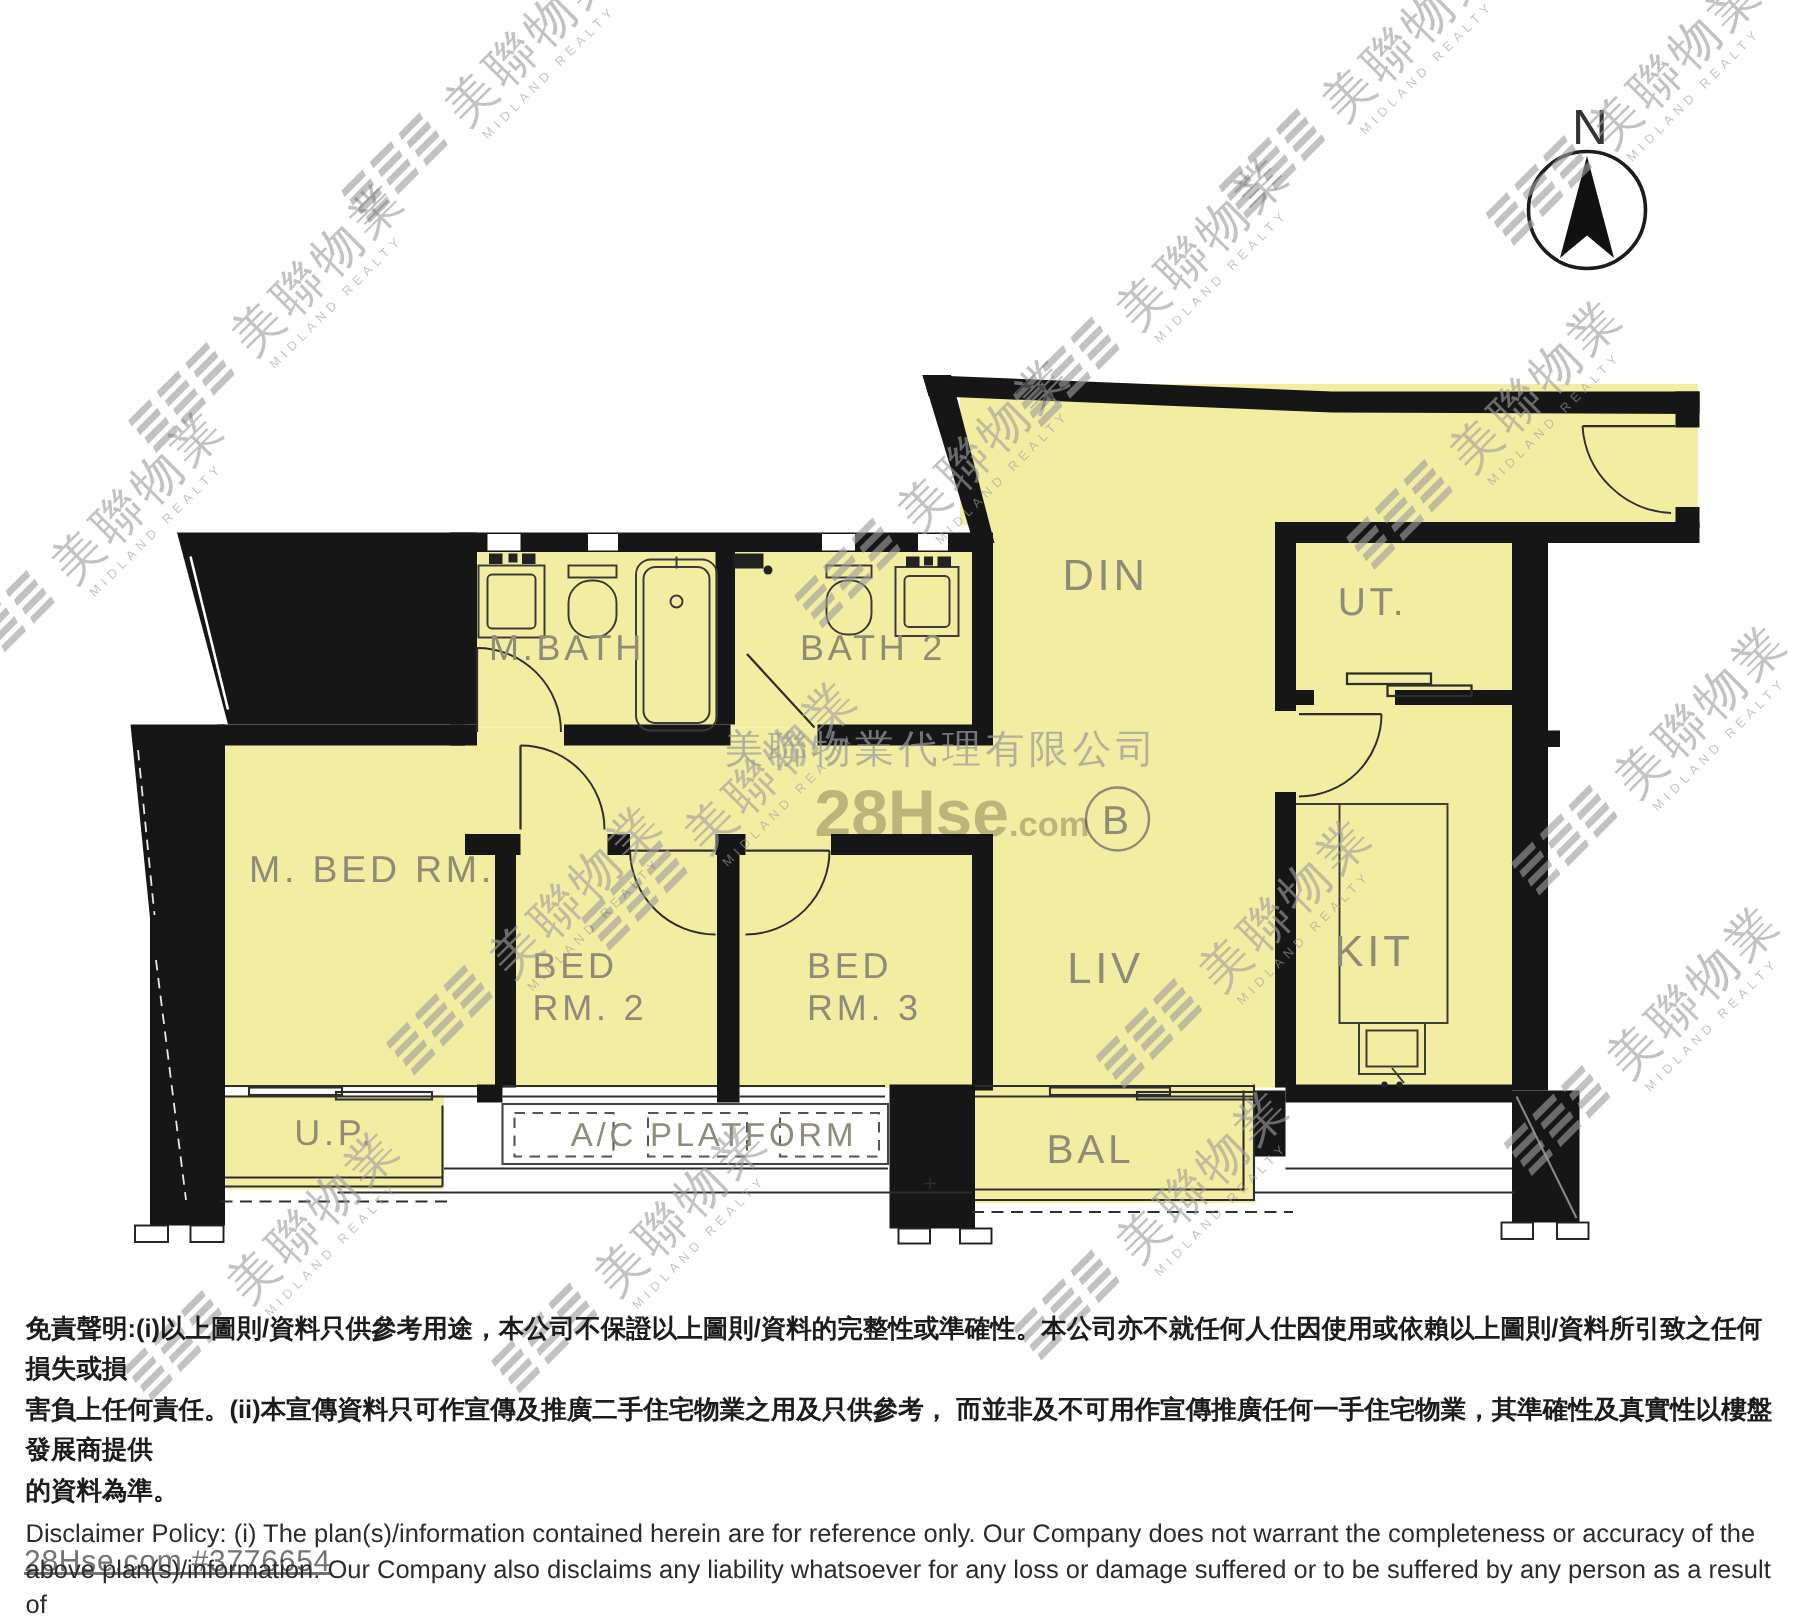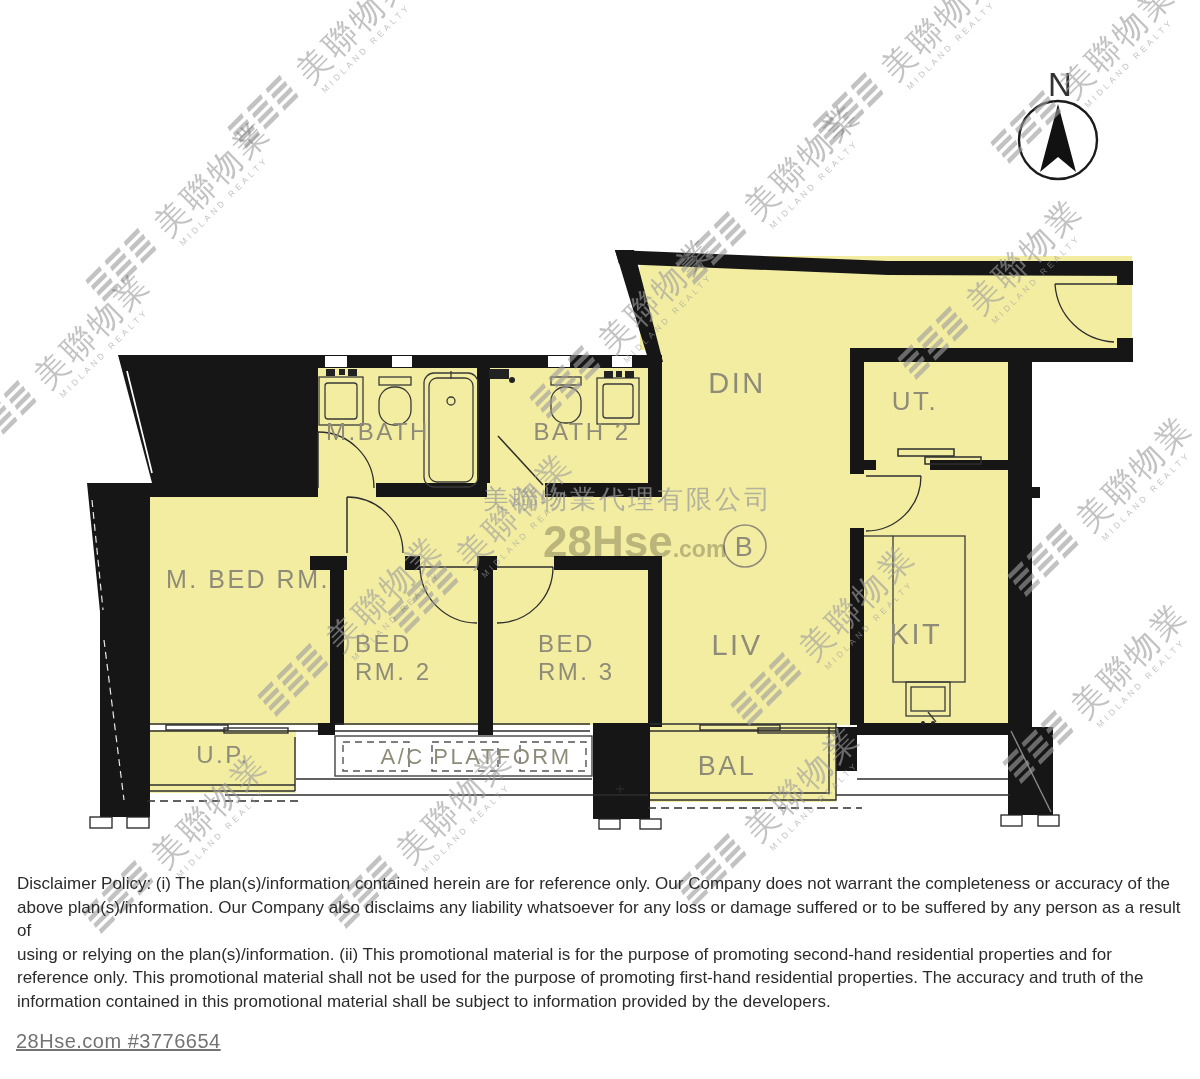--- a/index.html
+++ b/index.html
@@ -262,20 +262,23 @@
     <text x="628" y="508" font-size="26" letter-spacing="3" text-anchor="middle" fill="#9a9a9a" opacity="0.72">美聯物業代理有限公司</text>
     <text x="543" y="557" fill="#b9b9b9" opacity="0.85" style="mix-blend-mode:multiply" font-weight="bold">
       <tspan font-size="44">28Hse</tspan><tspan font-size="23">.com</tspan>
     </text>
   </g>
 </svg>
 
   <div id="listing-ref">28Hse.com #3776654</div>
 
   <div id="disclaimer">
+    <p class="zh">免責聲明:(i)以上圖則/資料只供參考用途，本公司不保證以上圖則/資料的完整性或準確性。本公司亦不就任何人仕因使用或依賴以上圖則/資料所引致之任何損失或損
+害負上任何責任。(ii)本宣傳資料只可作宣傳及推廣二手住宅物業之用及只供參考， 而並非及不可用作宣傳推廣任何一手住宅物業，其準確性及真實性以樓盤發展商提供
+的資料為準。</p>
     <p class="en">Disclaimer Policy: (i) The plan(s)/information contained herein are for reference only. Our Company does not warrant the completeness or accuracy of the
 above plan(s)/information. Our Company also disclaims any liability whatsoever for any loss or damage suffered or to be suffered by any person as a result of
 using or relying on the plan(s)/information. (ii) This promotional material is for the purpose of promoting second-hand residential properties and for
 reference only. This promotional material shall not be used for the purpose of promoting first-hand residential properties. The accuracy and truth of the
 information contained in this promotional material shall be subject to information provided by the developers.</p>
   </div>
 
 </div>
 
 </body></html>

